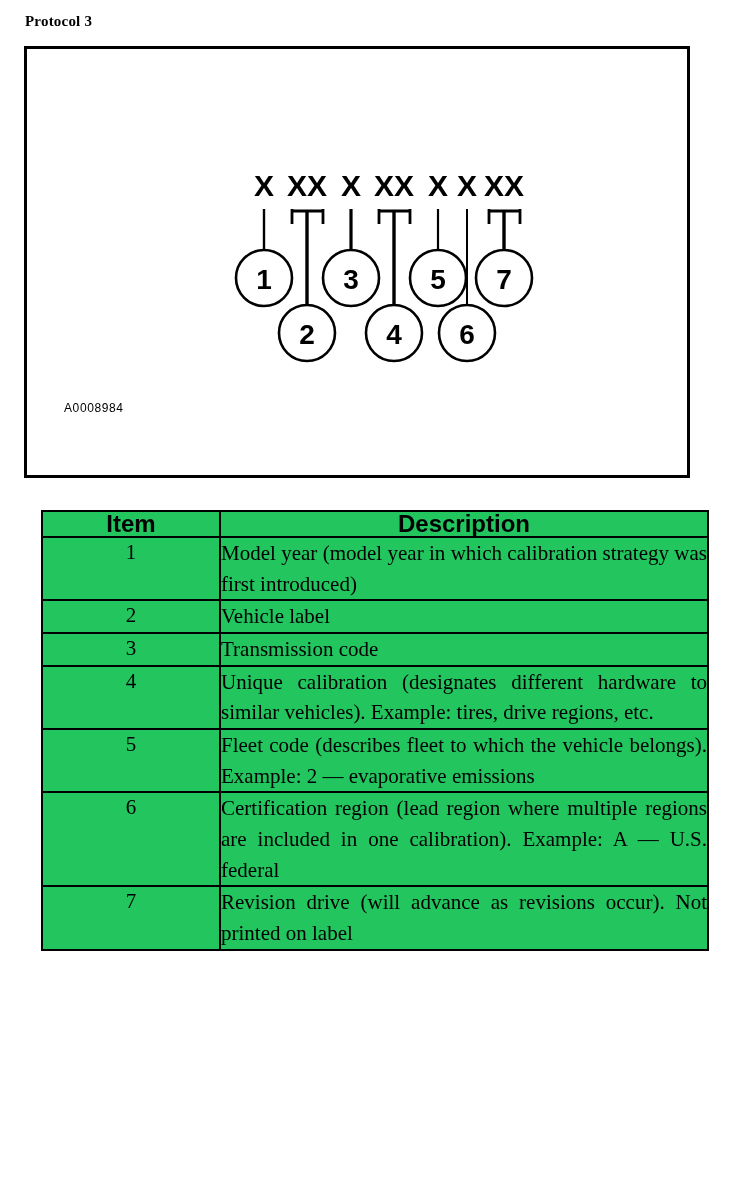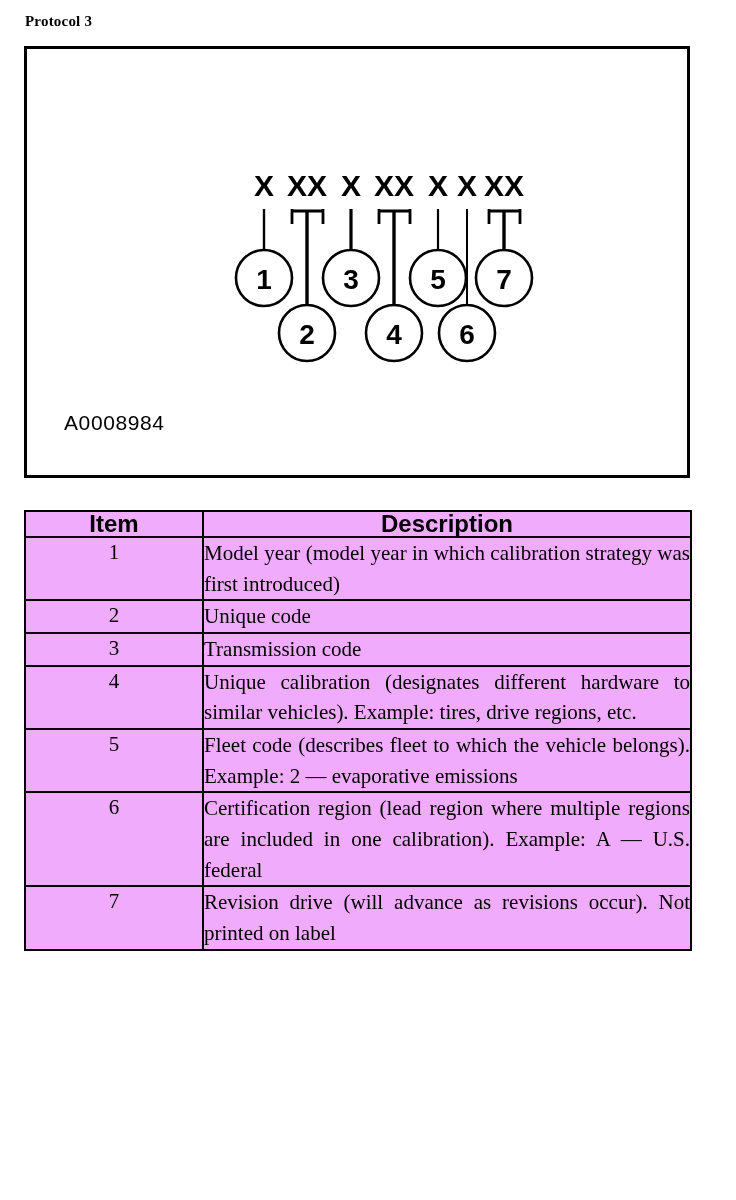--- a/index.html
+++ b/index.html
@@ -45,36 +45,36 @@
     position: absolute;
     left: 0;
     top: 0;
     width: 100%;
     height: 100%;
   }
 
   #figure-id {
     position: absolute;
     left: 37px;
-    top: 362px;
+    top: 352px;
     font-family: "Liberation Sans", "DejaVu Sans", sans-serif;
-    font-size: 21px;
+    font-size: 12px;
     letter-spacing: 0.6px;
     white-space: nowrap;
   }
 
   
   #spec-table {
     position: absolute;
-    left: 24px;
+    left: 41px;
     top: 510px;
     width: 666px;
     border-collapse: collapse;
     table-layout: fixed;
-    background: #f0abfc;
+    background: #22c55e;
   }
   #spec-table col.c-item  { width: 178px; }
   #spec-table col.c-desc  { width: 488px; }
 
   #spec-table td, #spec-table th {
     border: 2px solid #000000;
     padding: 0;
     vertical-align: top;
   }
 
@@ -185,21 +185,21 @@
       <th class="th-cell">Description</th>
     </tr>
   </thead>
   <tbody>
     <tr>
       <td class="td-item">1</td>
       <td class="td-desc">Model year (model year in which calibration strategy was first introduced)</td>
     </tr>
     <tr>
       <td class="td-item">2</td>
-      <td class="td-desc">Unique code</td>
+      <td class="td-desc">Vehicle label</td>
     </tr>
     <tr>
       <td class="td-item">3</td>
       <td class="td-desc">Transmission code</td>
     </tr>
     <tr>
       <td class="td-item">4</td>
       <td class="td-desc">Unique calibration (designates different hardware to similar vehicles). Example: tires, drive regions, etc.</td>
     </tr>
     <tr>

